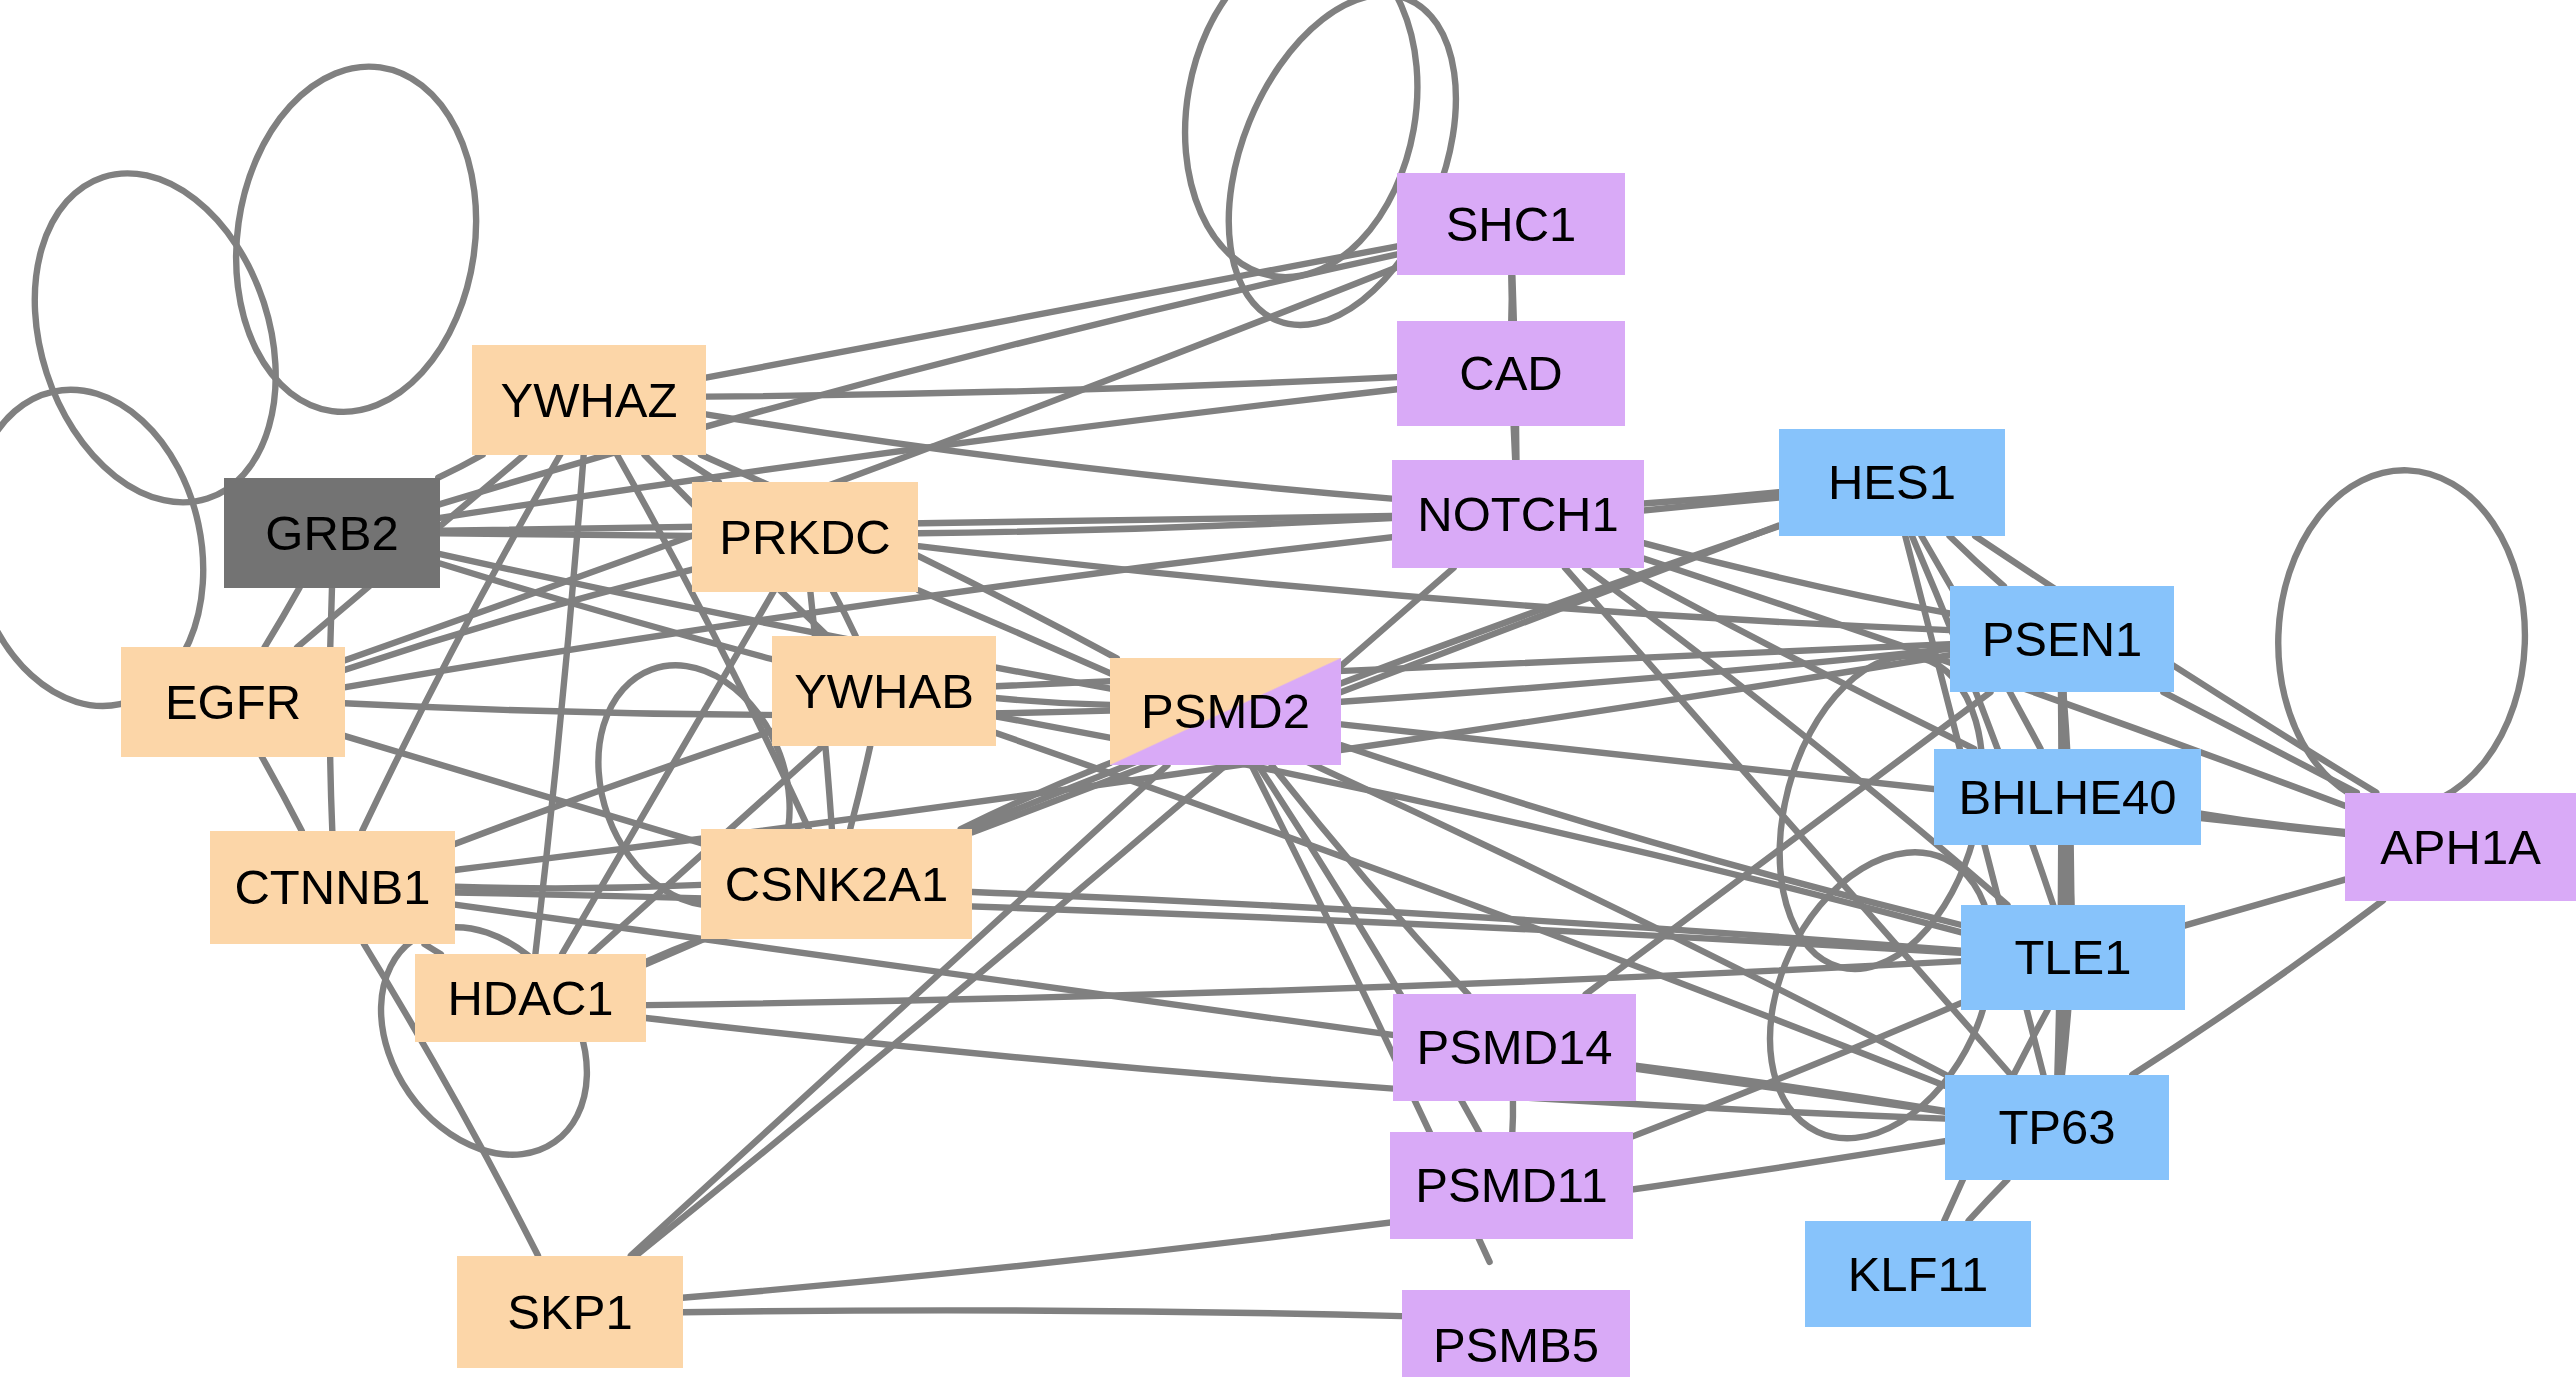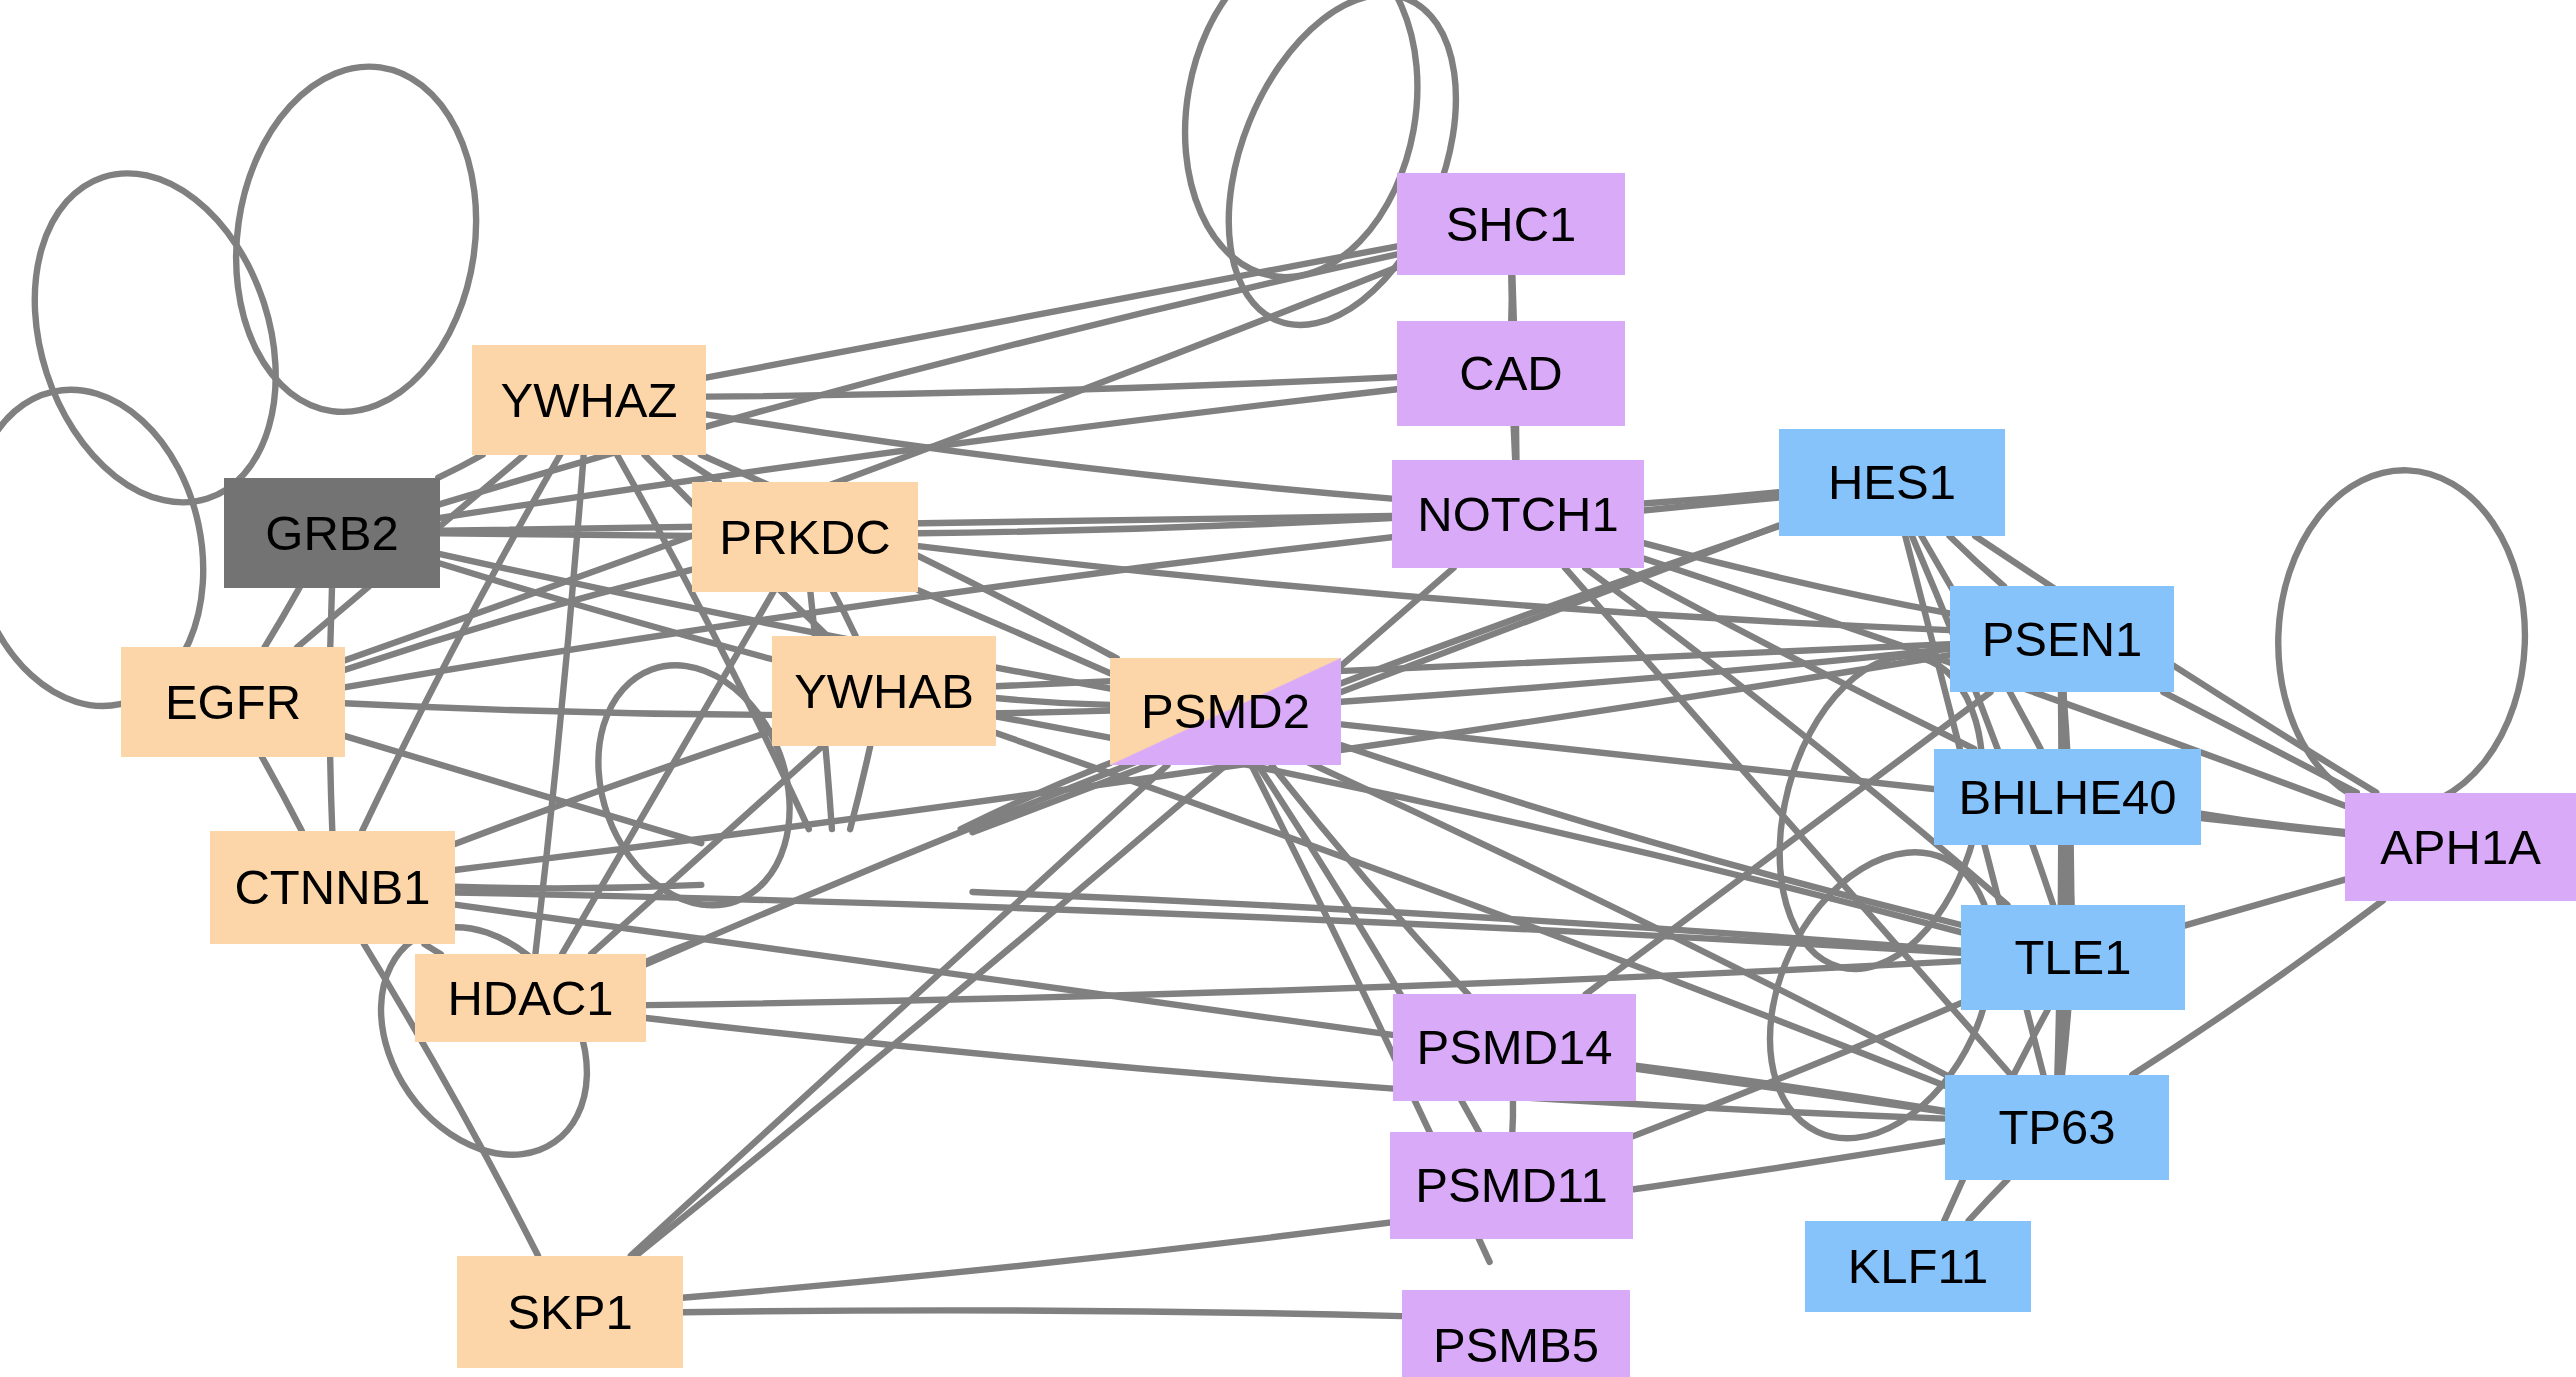--- a/index.html
+++ b/index.html
@@ -181,20 +181,23 @@
       <div class="node" style="left: 121px; top: 647px; width: 224px; height: 110px; font-size: 49px; background: rgb(252, 214, 168);">
         <span class="node-label">EGFR</span>
       </div>
       <div class="node" style="left: 1110px; top: 658px; width: 231px; height: 107px; font-size: 49px;">
         <div class="split-bg" style="background: linear-gradient(to right bottom, rgb(252, 214, 168) 0px, rgb(252, 214, 168) 49.6%, rgb(217, 170, 247) 50.4%, rgb(217, 170, 247) 100%);"></div>
         <span class="node-label">PSMD2</span>
       </div>
       <div class="node" style="left: 210px; top: 831px; width: 245px; height: 113px; font-size: 49px; background: rgb(252, 214, 168);">
         <span class="node-label">CTNNB1</span>
       </div>
+      <div class="node" style="left: 701px; top: 829px; width: 271px; height: 110px; font-size: 49px; background: rgb(252, 214, 168);">
+        <span class="node-label">CSNK2A1</span>
+      </div>
       <div class="node" style="left: 415px; top: 954px; width: 231px; height: 88px; font-size: 49px; background: rgb(252, 214, 168);">
         <span class="node-label">HDAC1</span>
       </div>
       <div class="node" style="left: 457px; top: 1256px; width: 226px; height: 112px; font-size: 49px; background: rgb(252, 214, 168);">
         <span class="node-label">SKP1</span>
       </div>
       <div class="node" style="left: 1397px; top: 173px; width: 228px; height: 102px; font-size: 49px; background: rgb(217, 170, 247);">
         <span class="node-label">SHC1</span>
       </div>
       <div class="node" style="left: 1397px; top: 321px; width: 228px; height: 105px; font-size: 49px; background: rgb(217, 170, 247);">
@@ -220,21 +223,21 @@
       </div>
       <div class="node" style="left: 1934px; top: 749px; width: 267px; height: 96px; font-size: 49px; background: rgb(135, 195, 251);">
         <span class="node-label">BHLHE40</span>
       </div>
       <div class="node" style="left: 1961px; top: 905px; width: 224px; height: 105px; font-size: 49px; background: rgb(135, 195, 251);">
         <span class="node-label">TLE1</span>
       </div>
       <div class="node" style="left: 1945px; top: 1075px; width: 224px; height: 105px; font-size: 49px; background: rgb(135, 195, 251);">
         <span class="node-label">TP63</span>
       </div>
-      <div class="node" style="left: 1805px; top: 1221px; width: 226px; height: 91px; font-size: 49px; background: rgb(135, 195, 251);">
+      <div class="node" style="left: 1805px; top: 1221px; width: 226px; height: 106px; font-size: 49px; background: rgb(135, 195, 251);">
         <span class="node-label">KLF11</span>
       </div>
       <div class="node" style="left: 2345px; top: 793px; width: 231px; height: 108px; font-size: 49px; background: rgb(217, 170, 247);">
         <span class="node-label">APH1A</span>
       </div>
     </div>
 </div>
 
 
 </body></html>

